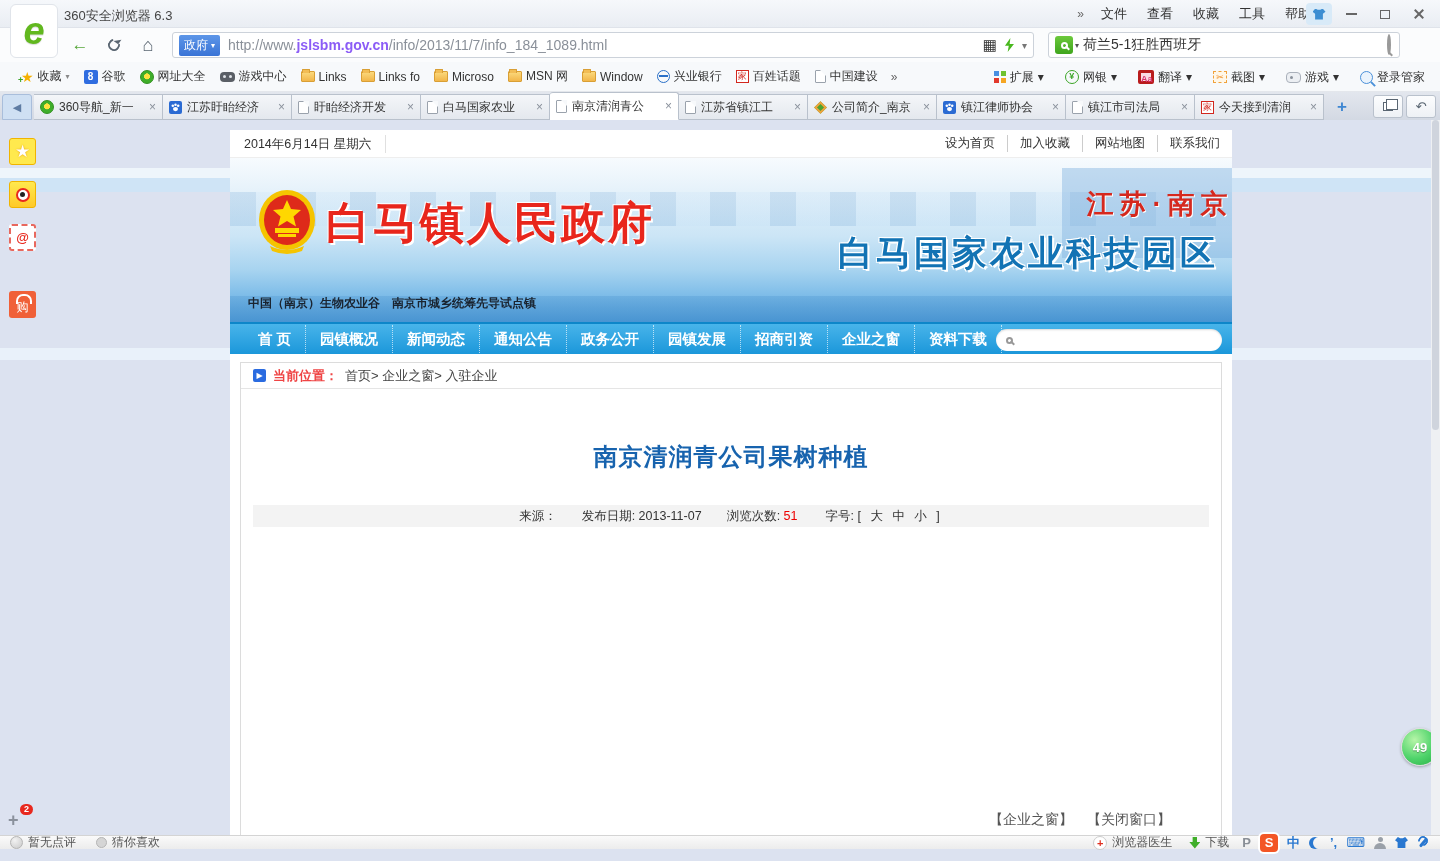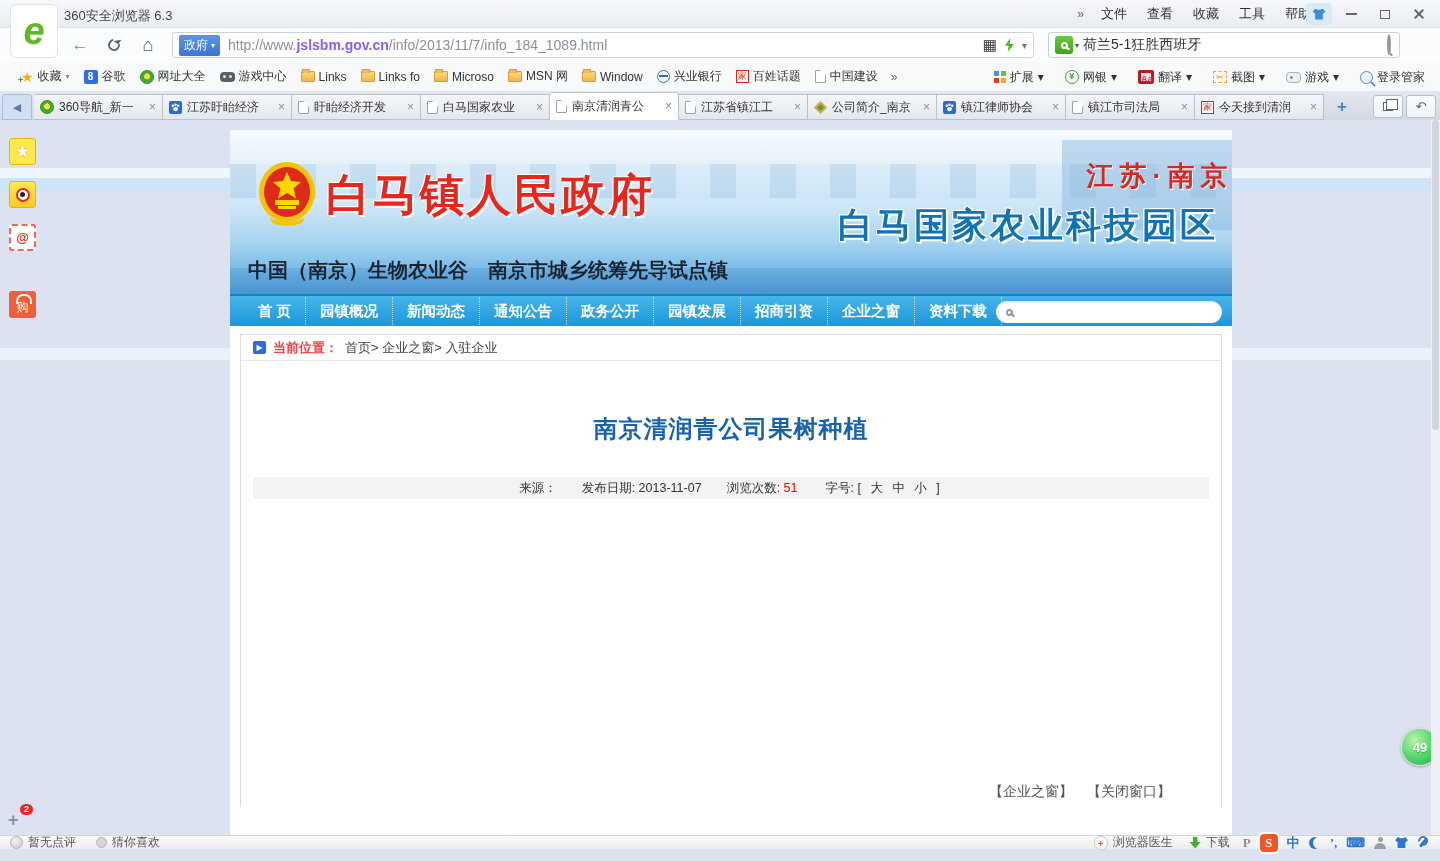--- a/index.html
+++ b/index.html
@@ -144,21 +144,21 @@
 
   .banner { position:relative; height:164px; overflow:hidden;
     background:linear-gradient(180deg,#f7fbfe 0%,#e4f1fa 22%,#cbe5f6 48%,#a8d4f0 68%,#7dbce8 84%,#5da9e0 100%); }
   .sky1 { position:absolute; left:0; top:34px; width:1002px; height:34px;
     background:repeating-linear-gradient(90deg, rgba(120,170,215,.25) 0 26px, rgba(190,220,245,.18) 26px 60px); }
   .sky2 { position:absolute; right:0; top:10px; width:170px; height:90px; background:rgba(130,180,225,.45); }
   .water { position:absolute; left:0; bottom:0; width:1002px; height:26px; background:linear-gradient(rgba(90,160,215,.45),rgba(60,135,200,.6)); }
   .emblem { position:absolute; left:26px; top:30px; }
   .site-name { position:absolute; left:96px; top:36px; font-size:44px; font-weight:bold; color:#e8261c;
     letter-spacing:3px; text-shadow:2px 2px 0 #fff, -1px -1px 0 #fff; }
-  .site-sub { position:absolute; left:18px; bottom:10px; font-size:20px; font-weight:bold; color:#1a2430; }
+  .site-sub { position:absolute; left:18px; bottom:10px; font-size:12px; font-weight:bold; color:#1a2430; }
   .b-region { position:absolute; left:770px; top:28px; width:320px; text-align:center; font-size:27px;
     font-weight:bold; color:#d5281e; letter-spacing:6px; text-shadow:1px 1px 0 #fff; }
   .b-park { position:absolute; right:14px; top:72px; font-size:35px; font-weight:bold; color:#1273b4;
     letter-spacing:3px; text-shadow:2px 2px 0 #fff,-1px -1px 0 #fff,1px -1px 0 #fff,-1px 1px 0 #fff; }
 
   .mainnav { position:relative; height:32px; background:linear-gradient(#48b4ea,#1b97da);
     border-top:2px solid #0d86c9; display:flex; align-items:center; padding-left:14px; }
   .nav-item { color:#fff; font-size:14.5px; font-weight:bold; padding:0 14px; line-height:28px;
     border-left:1px dotted rgba(255,255,255,.65); cursor:pointer; white-space:nowrap; }
   .nav-item:first-child { border-left:none; }
@@ -186,21 +186,21 @@
   .scrollbar { position:absolute; right:0; top:120px; width:9px; height:715px; background:#eef0f3; }
   .thumb { position:absolute; top:0; left:1px; width:7px; height:310px; background:#cfd4dd; border-radius:4px; }
   .speedball { position:absolute; right:1px; top:608px; width:38px; height:38px; border-radius:50%;
     background:radial-gradient(circle at 35% 30%, #b6f5a8, #4ed36a 55%, #27ae45); border:1px solid #ddd;
     box-shadow:0 1px 3px rgba(0,0,0,.3); color:#fff; font-size:13px; font-weight:bold;
     display:flex; align-items:center; justify-content:center; text-shadow:0 1px 1px rgba(0,0,0,.3); }
 
   
   .statusbar { position:absolute; left:0; top:835px; width:1440px; height:14px;
     background:linear-gradient(#fafafa,#ececec); border-top:1px solid #d4d4d4; display:flex; align-items:center;
-    font-size:12px; color:#555;font-family:Liberation Serif, serif; }
+    font-size:12px; color:#555; }
   .sb-item { display:flex; align-items:center; gap:5px; padding:0 10px; }
   .gray-ball { width:13px; height:13px; border-radius:50%; background:radial-gradient(circle at 35% 30%,#f2f2f2,#c9c9c9); border:1px solid #b5b5b5; }
   .gray-dot { width:11px; height:11px; border-radius:50%; background:#d5d5d5; border:1px solid #b5b5b5; }
   .sb-right { margin-left:auto; display:flex; align-items:center; gap:9px; padding-right:10px; }
   .doctor { width:14px; height:14px; border-radius:50%; background:#fff; border:1px solid #ccc; color:#e03020;
     font-size:11px; line-height:12px; text-align:center; font-weight:bold; }
   .dl-arrow { width:11px; height:12px; background:#3fae29; clip-path:polygon(30% 0,70% 0,70% 45%,100% 45%,50% 100%,0 45%,30% 45%); }
   .sog { width:18px; height:18px; background:#f35626; border-radius:4px; color:#fff; font-weight:bold; font-size:13px;
     display:flex; align-items:center; justify-content:center; box-shadow:0 0 0 2px #fff; }
   .ime { color:#2a78d0; font-weight:bold; font-size:13px; }
@@ -449,20 +449,29 @@
   <div class="side-ico si-mail" style="top:104px">
       <span>@</span>
     </div>
   <div class="side-ico si-shop" style="top:144px">
       <span>购</span>
     </div>
   <div class="side-plus"><span>+</span><sup>2</sup></div>
 
   <div class="page">
 
+    <div class="datebar">
+      <span class="datecell">2014年6月14日 星期六</span>
+      <span class="toplinks">
+        <span>设为首页</span>
+        <span>加入收藏</span>
+        <span>网站地图</span>
+        <span>联系我们</span>
+      </span>
+    </div>
 
     <div class="banner">
       <div class="sky1"></div>
       <div class="sky2"></div>
       <div class="water"></div>
       <svg class="emblem" width="62" height="68" viewBox="0 0 62 68">
         <ellipse cx="31" cy="32" rx="28" ry="30" fill="#f5c400"></ellipse>
         <ellipse cx="31" cy="32" rx="23" ry="25" fill="#de2a1a"></ellipse>
         <path d="M31 12 l4 9 10 1 -7.5 6.5 2.5 10 -9-5.5 -9 5.5 2.5-10 -7.5-6.5 10-1z" fill="#ffd700"></path>
         <rect x="19" y="40" width="24" height="5" fill="#ffd700"></rect>

